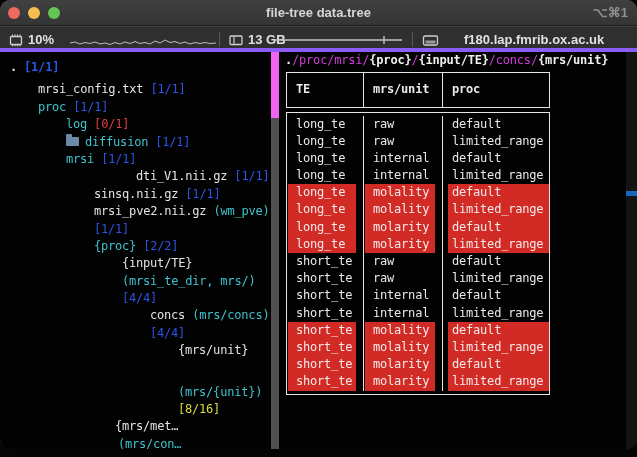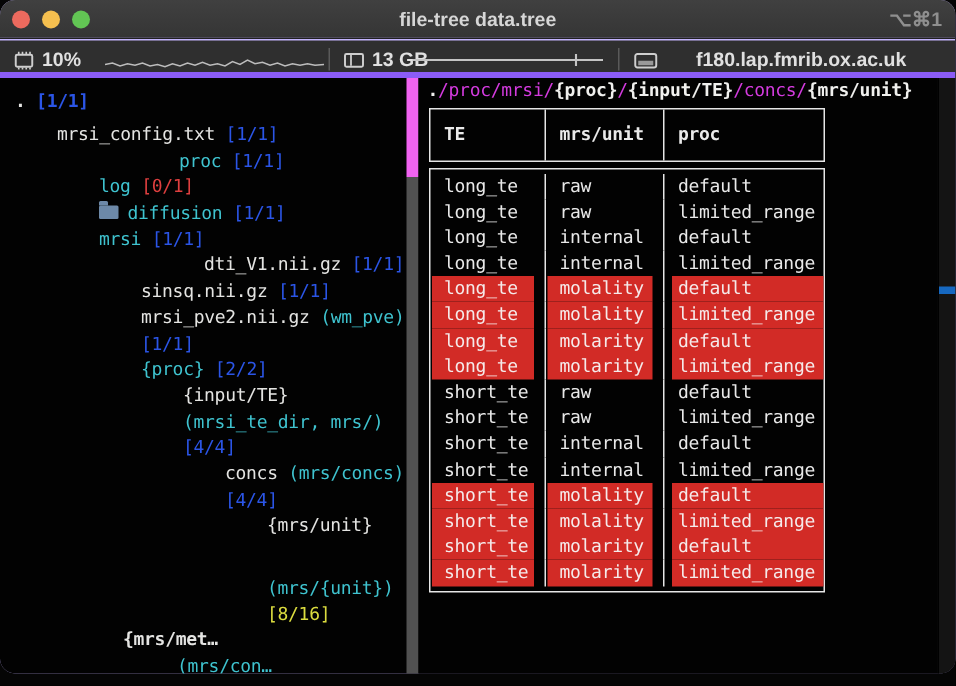--- a/index.html
+++ b/index.html
@@ -3,21 +3,21 @@
 <meta charset="utf-8">
 <style>
   :root{
     --c-plain:#e4e4e2; --c-dir:#3fc3cf; --c-ok:#2b55e6; --c-bad:#de3f3f;
     --c-warn:#dbdc3f; --c-path:#d43bdf; --c-hl:#d22b26; --c-pink:#f163f1;
     --c-bluemark:#1668c0; --c-border:#e6e6e6;
   }
   *{margin:0;padding:0;box-sizing:border-box}
   html,body{background:#050505;width:637px;height:457px;overflow:hidden}
   .window{position:relative;width:637px;height:449px;border-radius:10px;overflow:hidden;
-    background:#c4b5fd;font-family:"Liberation Sans",sans-serif}
+    background:#404040;font-family:"Liberation Sans",sans-serif}
 
   
   .titlebar{position:absolute;left:0;top:0;width:100%;height:26px;
     background:linear-gradient(#404040,#353535);border-bottom:1px solid #202020;
     display:flex;align-items:center}
   .lights{display:flex;gap:8px;margin-left:8px}
   .light{width:12px;height:12px;border-radius:50%}
   .light.red{background:#ec6a5e}
   .light.yellow{background:#f5bf4f}
   .light.green{background:#62c554}
@@ -133,38 +133,38 @@
       </svg>
     </div>
     <div class="sb" style="left:464px">f180.lap.fmrib.ox.ac.uk</div>
   </div>
 
   <div class="content">
 
     <div class="tree">
         <div class="tree-row root" style="padding-left: 10px; font-weight: bold;"><span class="seg-plain">. </span><span class="seg-ok">[1/1]</span></div>
         <div class="tree-row" style="padding-left: 38px;"><span class="seg-plain">mrsi_config.txt </span><span class="seg-ok">[1/1]</span></div>
-        <div class="tree-row" style="padding-left: 38px; text-align: center;"><span class="seg-dir">proc </span><span class="seg-ok">[1/1]</span></div>
+        <div class="tree-row" style="padding-left: 38px;"><span class="seg-dir">proc </span><span class="seg-ok">[1/1]</span></div>
         <div class="tree-row" style="padding-left: 66px;"><span class="seg-dir">log </span><span class="seg-bad">[0/1]</span></div>
         <div class="tree-row" style="padding-left: 66px;"><span class="folder-icon"></span><span class="seg-dir">diffusion </span><span class="seg-ok">[1/1]</span></div>
         <div class="tree-row" style="padding-left: 66px;"><span class="seg-dir">mrsi </span><span class="seg-ok">[1/1]</span></div>
         <div class="tree-row" style="padding-left: 94px; margin-left: 42px;"><span class="seg-plain">dti_V1.nii.gz </span><span class="seg-ok">[1/1]</span></div>
         <div class="tree-row" style="padding-left: 94px;"><span class="seg-plain">sinsq.nii.gz </span><span class="seg-ok">[1/1]</span></div>
         <div class="tree-row" style="padding-left: 94px;"><span class="seg-plain">mrsi_pve2.nii.gz </span><span class="seg-dir">(wm_pve)</span></div>
         <div class="tree-row" style="padding-left: 94px;"><span class="seg-ok">[1/1]</span></div>
         <div class="tree-row" style="padding-left: 94px;"><span class="seg-dir">{proc} </span><span class="seg-ok">[2/2]</span></div>
         <div class="tree-row" style="padding-left: 122px;"><span class="seg-plain">{input/TE}</span></div>
         <div class="tree-row" style="padding-left: 122px;"><span class="seg-dir">(mrsi_te_dir, mrs/)</span></div>
         <div class="tree-row" style="padding-left: 122px;"><span class="seg-ok">[4/4]</span></div>
         <div class="tree-row" style="padding-left: 150px;"><span class="seg-plain">concs </span><span class="seg-dir">(mrs/concs)</span></div>
         <div class="tree-row" style="padding-left: 150px;"><span class="seg-ok">[4/4]</span></div>
         <div class="tree-row" style="padding-left: 178px;"><span class="seg-plain">{mrs/unit}</span></div>
         <div class="tree-row" style="padding-left: 178px; margin-top: 24px;"><span class="seg-dir">(mrs/{unit})</span></div>
         <div class="tree-row" style="padding-left: 178px;"><span class="seg-warn">[8/16]</span></div>
-        <div class="tree-row" style="padding-left: 82px; font-weight: bold;"><span class="seg-plain">{mrs/met…</span></div>
+        <div class="tree-row" style="padding-left: 115px;"><span class="seg-plain">{mrs/met…</span></div>
         <div class="tree-row" style="padding-left: 118px;"><span class="seg-dir">(mrs/con…</span></div>
         <div class="tree-row" style="padding-left: 206px;"><span class="seg-warn">[160/368]</span></div>
         <div class="tree-row" style="padding-left: 150px;"><span class="seg-plain">fit </span><span class="seg-dir">(mrs/fit_dir)</span></div>
       </div>
 
     <div class="divider-scroll">
       <div class="divider-thumb"></div>
       <div class="divider-track"></div>
     </div>
 

